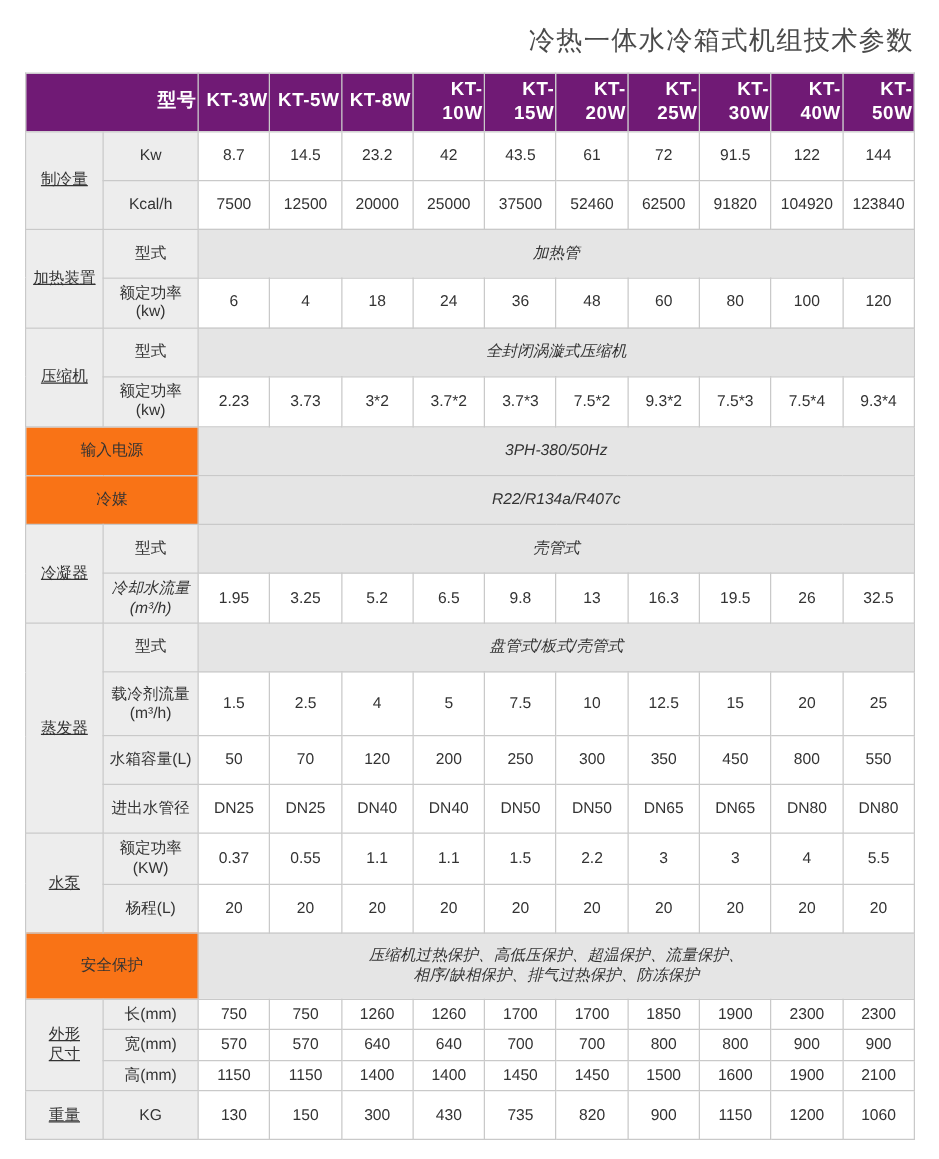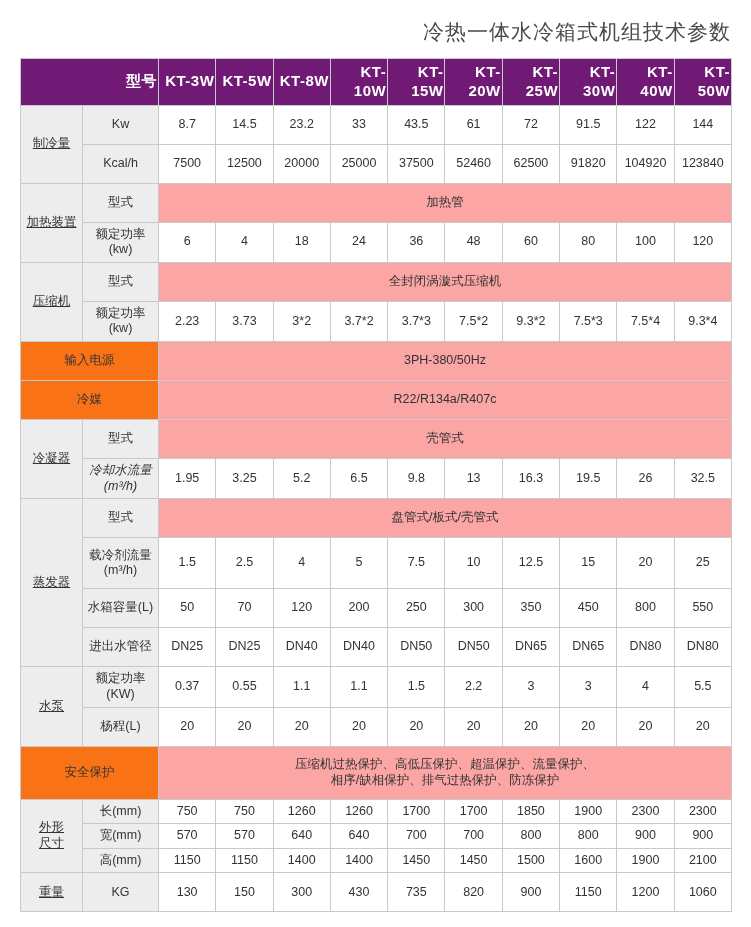--- a/index.html
+++ b/index.html
@@ -66,22 +66,23 @@
     margin-left: 26px;
   }
   td.rowwide {
     background: #f97316;
     font-size: 13px;
   }
   td.val {
     background: #ffffff;
   }
   td.span-val {
-    background: #fca5a5;
+    background: #e5e5e5;
     font-size: 13px;
+    font-style: italic;
   }
   td.tall {
     height: 30px;
   }
   .sub-small {
     font-size: 11px;
     font-style: italic;
   }
   .footer {
     text-align: center;
@@ -122,21 +123,21 @@
         <td>KT-40W</td>
         <td>KT-50W</td>
       </tr>
 
       <tr>
         <td class="rowgroup tall" rowspan="2">制冷量</td>
         <td class="rowsub tall">Kw</td>
         <td class="val">8.7</td>
         <td class="val">14.5</td>
         <td class="val">23.2</td>
-        <td class="val">33</td>
+        <td class="val">42</td>
         <td class="val">43.5</td>
         <td class="val">61</td>
         <td class="val">72</td>
         <td class="val">91.5</td>
         <td class="val">122</td>
         <td class="val">144</td>
       </tr>
       <tr>
         <td class="rowsub tall">Kcal/h</td>
         <td class="val">7500</td>

